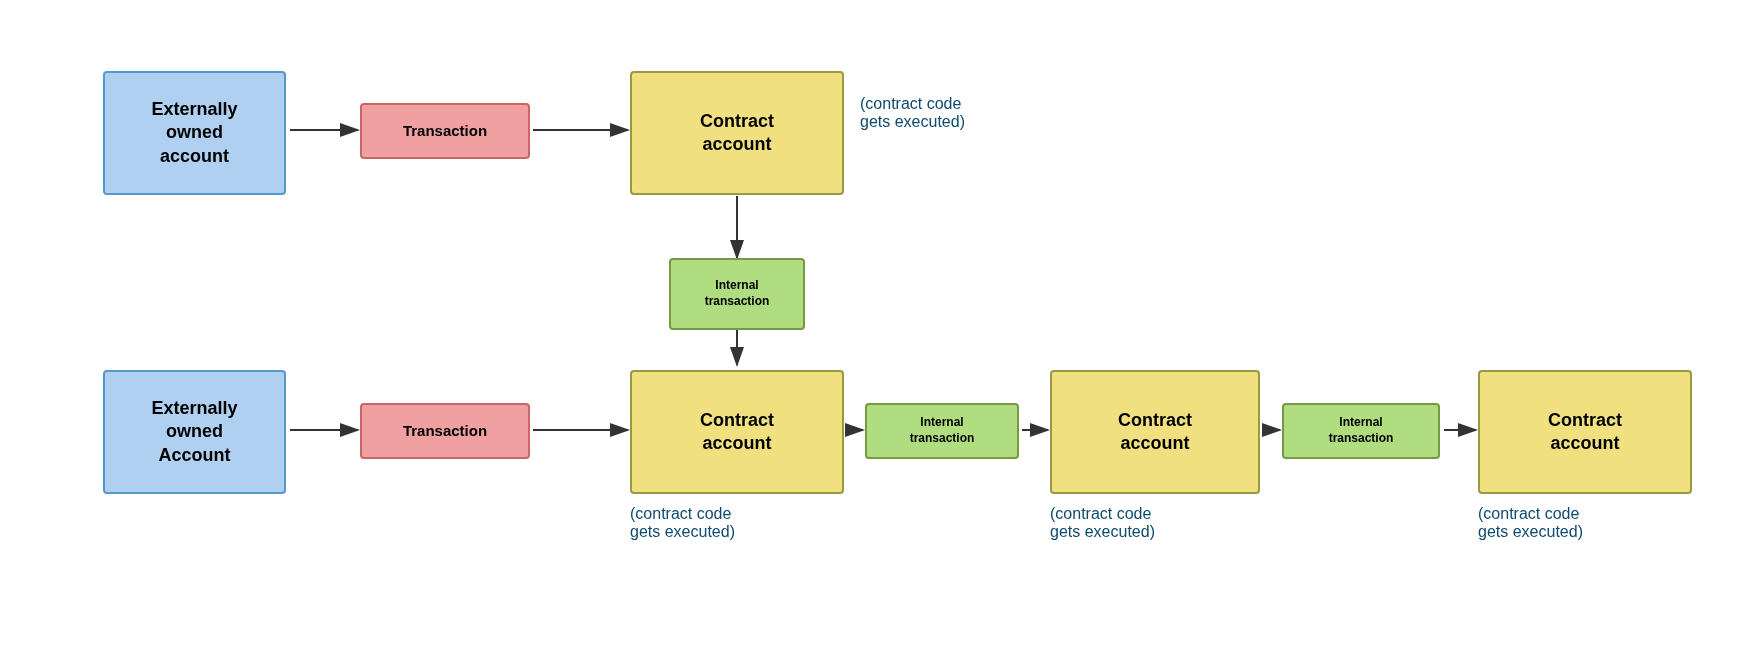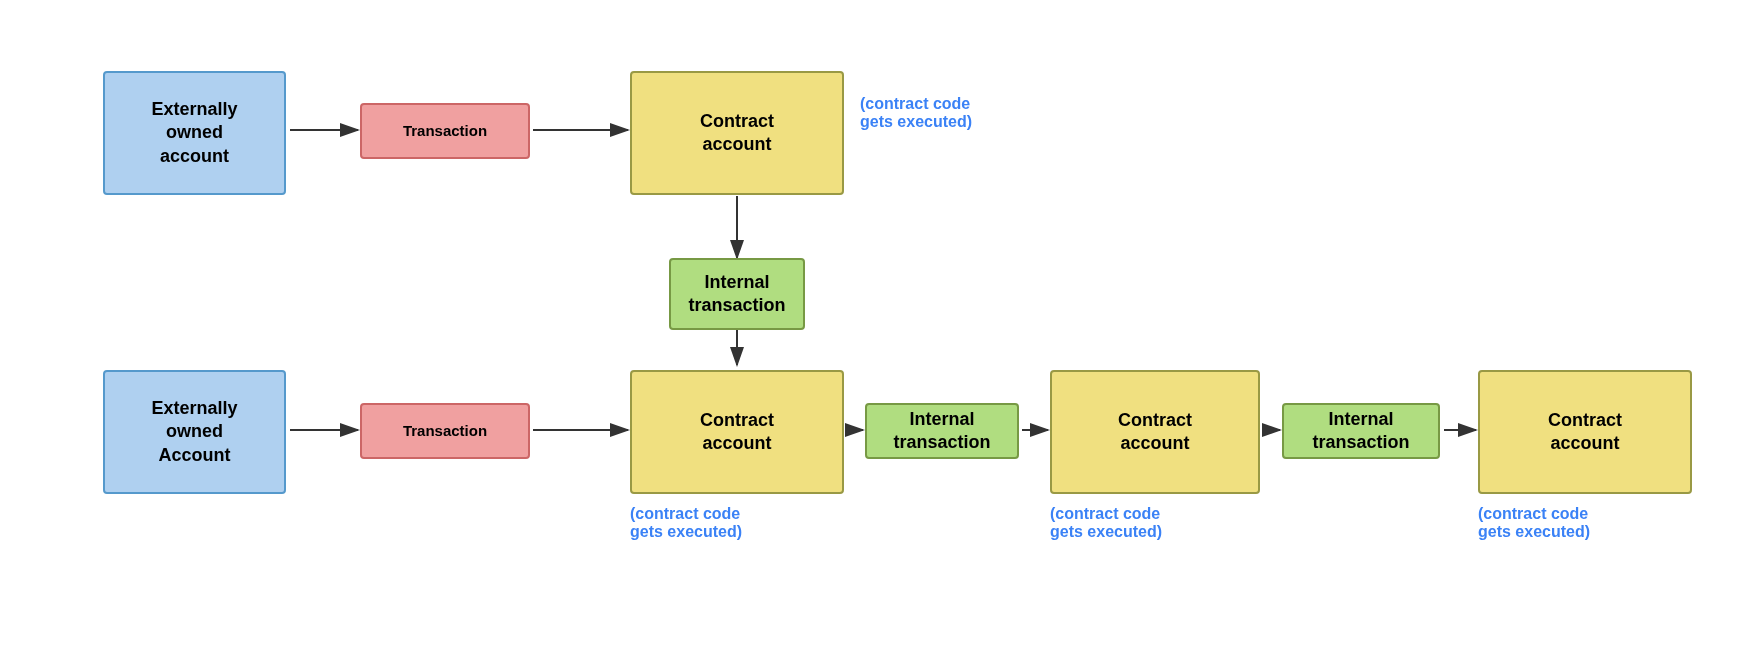--- a/index.html
+++ b/index.html
@@ -39,28 +39,28 @@
       text-align: center;
     }
     .transaction {
       background-color: #f0a0a0;
       border-color: #cc6666;
       font-size: 15px;
     }
     .internal-transaction {
       background-color: #b0dd80;
       border-color: #779944;
-      font-size: 18px;
+      font-size: 12px;
       text-align: center;
     }
     .label {
       position: absolute;
       font-size: 16px;
-      color: #3b82f6;
-      font-weight: bold;
+      color: #0c4a6e;
+      font-weight: normal;
     }
 
     
     svg.arrows {
       position: absolute;
       top: 0;
       left: 0;
       width: 1744px;
       height: 670px;
       pointer-events: none;

